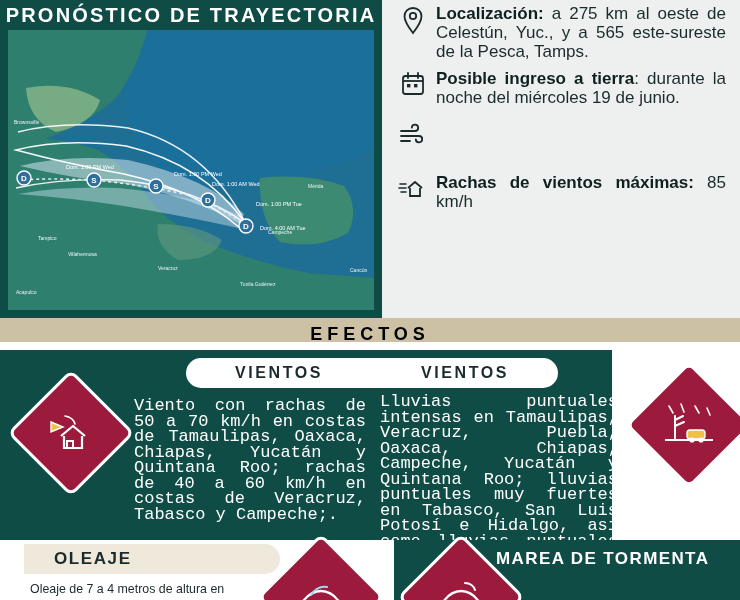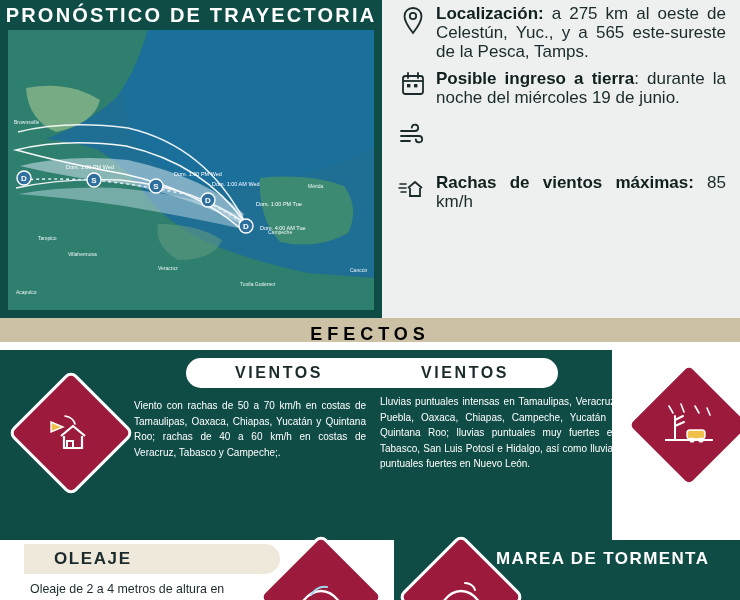--- a/index.html
+++ b/index.html
@@ -116,24 +116,25 @@
     flex: 1 1 50%;
     text-align: center;
     line-height: 30px;
     font-size: 16px;
     font-weight: bold;
     letter-spacing: 2.6px;
     color: #1b2a2b;
   }
   .eff-text {
     position: absolute;
-    font-size: 10px;
+    font-size: 17px;
     line-height: 15.5px;
     color: #ffffff;
     text-align: justify;
+    font-family: Liberation Mono, monospace;
   }
   .eff-text.left { left: 134px; top: 48px; width: 232px; }
   .eff-text.right { left: 380px; top: 44px; width: 238px; }
 
   
   .diamond {
     position: absolute;
     width: 84px; height: 84px;
     transform: rotate(45deg);
     background: #9c1b3c;
@@ -365,21 +366,21 @@
         <circle cx="31" cy="40" r="2.6" fill="#ffffff"></circle>
         <circle cx="40" cy="40" r="2.6" fill="#ffffff"></circle>
         <path d="M8 6l4 7M20 4l3 8M34 6l4 7M46 8l3 7" stroke="#ffffff" stroke-width="1.6" stroke-linecap="round"></path>
       </svg>
     </div>
   </div>
 
   <div class="bottom">
     <div class="left-band"></div>
     <div class="bottom-pill-left">OLEAJE</div>
-    <div class="bottom-text-left">Oleaje de 2 a 4 metros de altura en</div>
+    <div class="bottom-text-left">Oleaje de 7 a 4 metros de altura en</div>
     <div class="bottom-pill-right">MAREA DE TORMENTA</div>
   </div>
 
   <div class="diamond d-wave">
     <div class="inner">
       <svg width="52" height="48" viewBox="0 0 52 48">
         <path d="M4 34c6-10 14-16 22-16 9 0 15 6 19 12" fill="none" stroke="#ffffff" stroke-width="2.4" stroke-linecap="round"></path>
         <path d="M10 40c5-4 10-6 16-6 7 0 12 2 16 6" fill="none" stroke="#9fd8ea" stroke-width="2.4" stroke-linecap="round"></path>
         <path d="M16 22c4-6 10-9 16-8" fill="none" stroke="#9fd8ea" stroke-width="2" stroke-linecap="round"></path>
       </svg>

